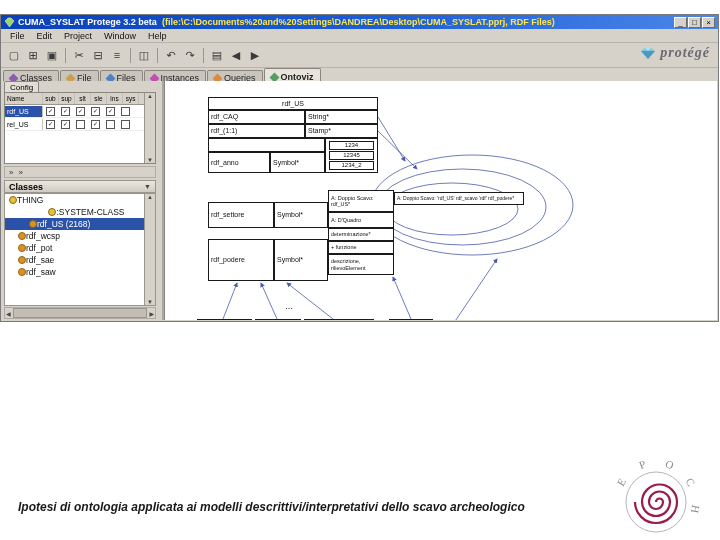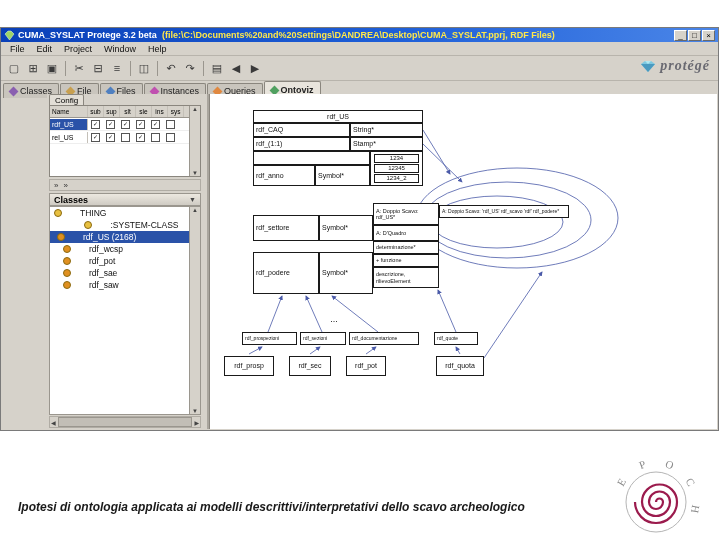--- a/index.html
+++ b/index.html
@@ -1,20 +1,20 @@
 <!DOCTYPE html>
 <html><head>
 <meta charset="utf-8">
 <style>
   html,body{margin:0;padding:0;width:720px;height:540px;background:#ffffff;
     font-family:"Liberation Sans",sans-serif;overflow:hidden;position:relative;}
   .slide{position:absolute;inset:0;background:#fff;}
 
   
-  .window{position:absolute;left:0;top:27px;width:719px;height:404px;background:#d6d2ca;
+  .window{position:absolute;left:0;top:14px;width:719px;height:308px;background:#d6d2ca;
     border:1px solid #7a7a7a;box-sizing:border-box;}
   .titlebar{height:14px;background:linear-gradient(90deg,#0a40b8 0%,#1e5fd8 55%,#4b86e8 100%);
     display:flex;align-items:center;padding:0 3px;gap:3px;}
   .titlebar .ttl{color:#fff;font-size:9px;font-weight:bold;white-space:nowrap;overflow:hidden;flex:1;}
   .titlebar .path{color:#ffe84a;}
   .winbtns{display:flex;gap:1px;}
   .win-btn{width:13px;height:11px;background:#d6d2ca;border:1px solid;border-color:#fff #6a6a6a #6a6a6a #fff;
     font-size:8px;line-height:9px;text-align:center;color:#000;box-sizing:border-box;}
   .menubar{height:13px;display:flex;align-items:center;padding-left:3px;background:#d6d2ca;
     border-bottom:1px solid #b8b4ac;}
@@ -27,21 +27,21 @@
   .protege-logo{position:absolute;right:8px;top:2px;display:flex;align-items:center;gap:4px;}
   .protege-logo .wordmark{font-family:"Liberation Serif",serif;font-style:italic;font-weight:bold;
     font-size:14px;color:#6a6a72;letter-spacing:1px;}
   .tabbar{height:17px;display:flex;align-items:flex-end;padding-left:2px;background:#d6d2ca;}
   .tab{height:14px;display:flex;align-items:center;gap:3px;padding:0 6px;font-size:9px;color:#222;
     border:1px solid #8a867e;border-bottom:none;border-radius:2px 2px 0 0;background:#c9c5bd;margin-right:1px;}
   .tab.active{background:#e8e4dc;height:16px;font-weight:bold;}
   .tab-icon{width:7px;height:7px;display:inline-block;transform:rotate(45deg);flex:none;}
 
   
-  .content{position:absolute;top:66px;left:1px;right:1px;bottom:1px;display:flex;margin-left:45px;}
+  .content{position:absolute;top:66px;left:1px;right:1px;bottom:1px;display:flex;}
   .sidebar{width:160px;background:#d6d2ca;border-right:2px solid #aaa69e;position:relative;flex:none;}
   .canvas{flex:1;background:#fff;position:relative;overflow:hidden;border-left:1px solid #8a867e;}
 
   .config-tab{position:absolute;left:2px;top:0;font-size:8px;padding:0 5px;height:11px;line-height:11px;
     border:1px solid #8a867e;border-bottom:none;background:#e2ded6;border-radius:2px 2px 0 0;}
   .config-table{position:absolute;left:2px;top:11px;width:152px;height:72px;background:#fff;
     border:1px solid #8a867e;box-sizing:border-box;overflow:hidden;}
   .cfg-head{display:flex;background:#d6d2ca;border-bottom:1px solid #9a968e;height:11px;}
   .cfg-cell{font-size:6.5px;width:15px;flex:none;border-right:1px solid #c4c0b8;overflow:hidden;
     text-align:center;line-height:11px;}
@@ -56,21 +56,21 @@
     display:flex;flex-direction:column;justify-content:space-between;align-items:center;font-size:6px;color:#444;}
   .mini-strip{position:absolute;left:2px;top:85px;width:152px;height:12px;background:#d6d2ca;
     border:1px solid #b0aca4;box-sizing:border-box;display:flex;gap:5px;align-items:center;
     padding:0 4px;font-size:8px;color:#333;}
   .classes-header{position:absolute;left:2px;top:99px;width:152px;height:13px;box-sizing:border-box;
     background:linear-gradient(#ece8e0,#cfcbc3);border:1px solid #9a968e;font-size:9px;font-weight:bold;
     display:flex;align-items:center;justify-content:space-between;padding:0 4px;}
   .classes-header .hicon{font-size:7px;font-weight:normal;color:#444;}
   .tree{position:absolute;left:2px;top:112px;width:152px;bottom:14px;background:#fff;
     border:1px solid #9a968e;box-sizing:border-box;overflow:hidden;}
-  .tree-item{display:flex;align-items:center;gap:18px;height:12px;font-size:8.5px;color:#111;white-space:nowrap;}
+  .tree-item{display:flex;align-items:center;gap:0;height:12px;font-size:8.5px;color:#111;white-space:nowrap;}
   .tree-item.selected{background:#2a52a8;color:#fff;}
   .tree-icon{width:8px;height:8px;border-radius:50%;border:1px solid #8a6a10;flex:none;box-sizing:border-box;}
   .hscroll{position:absolute;left:2px;bottom:1px;width:152px;height:12px;background:#d6d2ca;
     border:1px solid #b0aca4;box-sizing:border-box;display:flex;justify-content:space-between;
     align-items:center;font-size:6px;color:#444;padding:0 1px;}
   .hthumb{flex:1;height:8px;background:#c2beb6;border:1px solid #9a968e;margin:0 2px;}
 
   
   #diagram-svg{position:absolute;left:0;top:0;width:440px;height:300px;}
   #diagram-nodes{position:absolute;left:0;top:0;width:440px;height:300px;}
@@ -237,21 +237,21 @@
         </div>
         <div class="tree" id="tree">
             <div class="tree-item" style="padding-left: 4px;">
               <span class="tree-icon" style="background: rgb(232, 192, 64);"></span>
               <span>THING</span>
             </div>
             <div class="tree-item" style="padding-left: 13px; justify-content: center;">
               <span class="tree-icon" style="background: rgb(232, 192, 64);"></span>
               <span>:SYSTEM-CLASS</span>
             </div>
-            <div class="tree-item selected" style="padding-left: 7px;">
+            <div class="tree-item selected" style="padding-left: 24px;">
               <span class="tree-icon" style="background: rgb(224, 144, 32);"></span>
               <span>rdf_US  (2168)</span>
             </div>
             <div class="tree-item" style="padding-left: 13px;">
               <span class="tree-icon" style="background: rgb(224, 144, 32);"></span>
               <span>rdf_wcsp</span>
             </div>
             <div class="tree-item" style="padding-left: 13px;">
               <span class="tree-icon" style="background: rgb(224, 144, 32);"></span>
               <span>rdf_pot</span>

